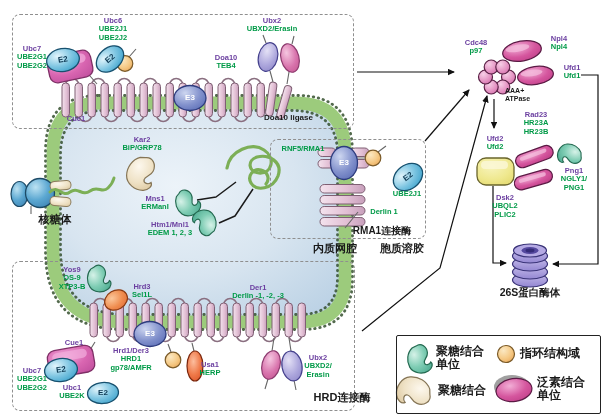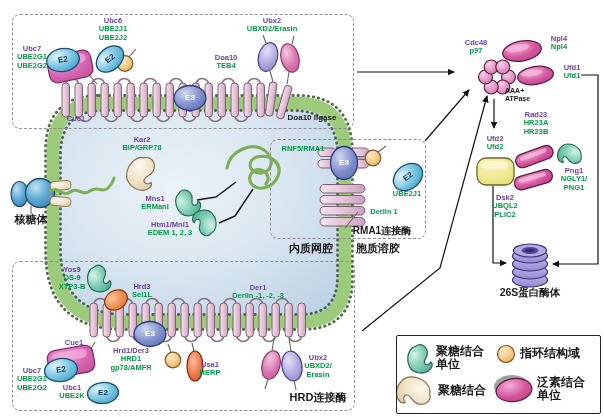--- a/index.html
+++ b/index.html
@@ -10,21 +10,21 @@
   .loop{fill:none;stroke:#8A6F80;stroke-width:1.6;}
   .stem{fill:none;stroke:#666;stroke-width:1.1;}
   .arrow{fill:none;stroke:#111;stroke-width:1.2;}
   .dashedbox{position:absolute;border:1.3px dashed #8f8f8f;border-radius:8px;z-index:2;}
   .lbl{position:absolute;z-index:3;font-weight:bold;font-size:7.5px;line-height:8.3px;
        text-align:center;letter-spacing:0;white-space:nowrap;}
   .lbl span{display:block;}
   .p{color:var(--c-purple);}
   .g{color:var(--c-green);}
   .k{color:var(--c-ink);}
-  .zh{font-size:11px;line-height:12.5px;color:var(--c-ink);font-weight:bold;}
+  .zh{font-size:11px;line-height:12.5px;color:var(--c-ink);font-weight:bold;margin-left:24px;}
   .zh10{font-size:10px;line-height:11px;color:var(--c-ink);font-weight:bold;}
   .badge{position:absolute;z-index:3;width:18px;text-align:center;font-weight:bold;
          font-size:8px;color:#0E3A54;}
   .badge.e3{color:#ffffff;text-align:center;}
   #legend-box{position:absolute;left:396px;top:335px;width:203px;height:77px;
               border:1.6px solid #222;border-radius:2px;z-index:2;background:transparent;}
   .leg-txt{position:absolute;z-index:3;font-weight:bold;font-size:12px;line-height:12.5px;
            color:var(--c-ink);text-align:left;white-space:nowrap;}
 </style>
 </head>
@@ -352,21 +352,21 @@
   <span class="p">Ubx2</span>
       <span class="g">UBXD2/Erasin</span>
 </div>
 <div class="lbl" style="left:198px;top:54px;width:56px;text-align:center;">
   <span class="p">Doa10</span>
       <span class="g">TEB4</span>
 </div>
 <div class="lbl" style="left:56px;top:115px;width:40px;">
   <span class="p">Cue1</span>
 </div>
-<div class="lbl k" style="left:274px;top:114px;width:76px;font-size:8px;text-align:center;">
+<div class="lbl k" style="left:264px;top:114px;width:76px;font-size:8px;text-align:left;">
   <span>Doa10 ligase</span>
 </div>
 
 <div class="lbl" style="left:108px;top:136px;width:68px;">
   <span class="p">Kar2</span>
       <span class="g">BiP/GRP78</span>
 </div>
 <div class="lbl" style="left:132px;top:195px;width:46px;">
   <span class="p">Mns1</span>
       <span class="g">ERManI</span>

